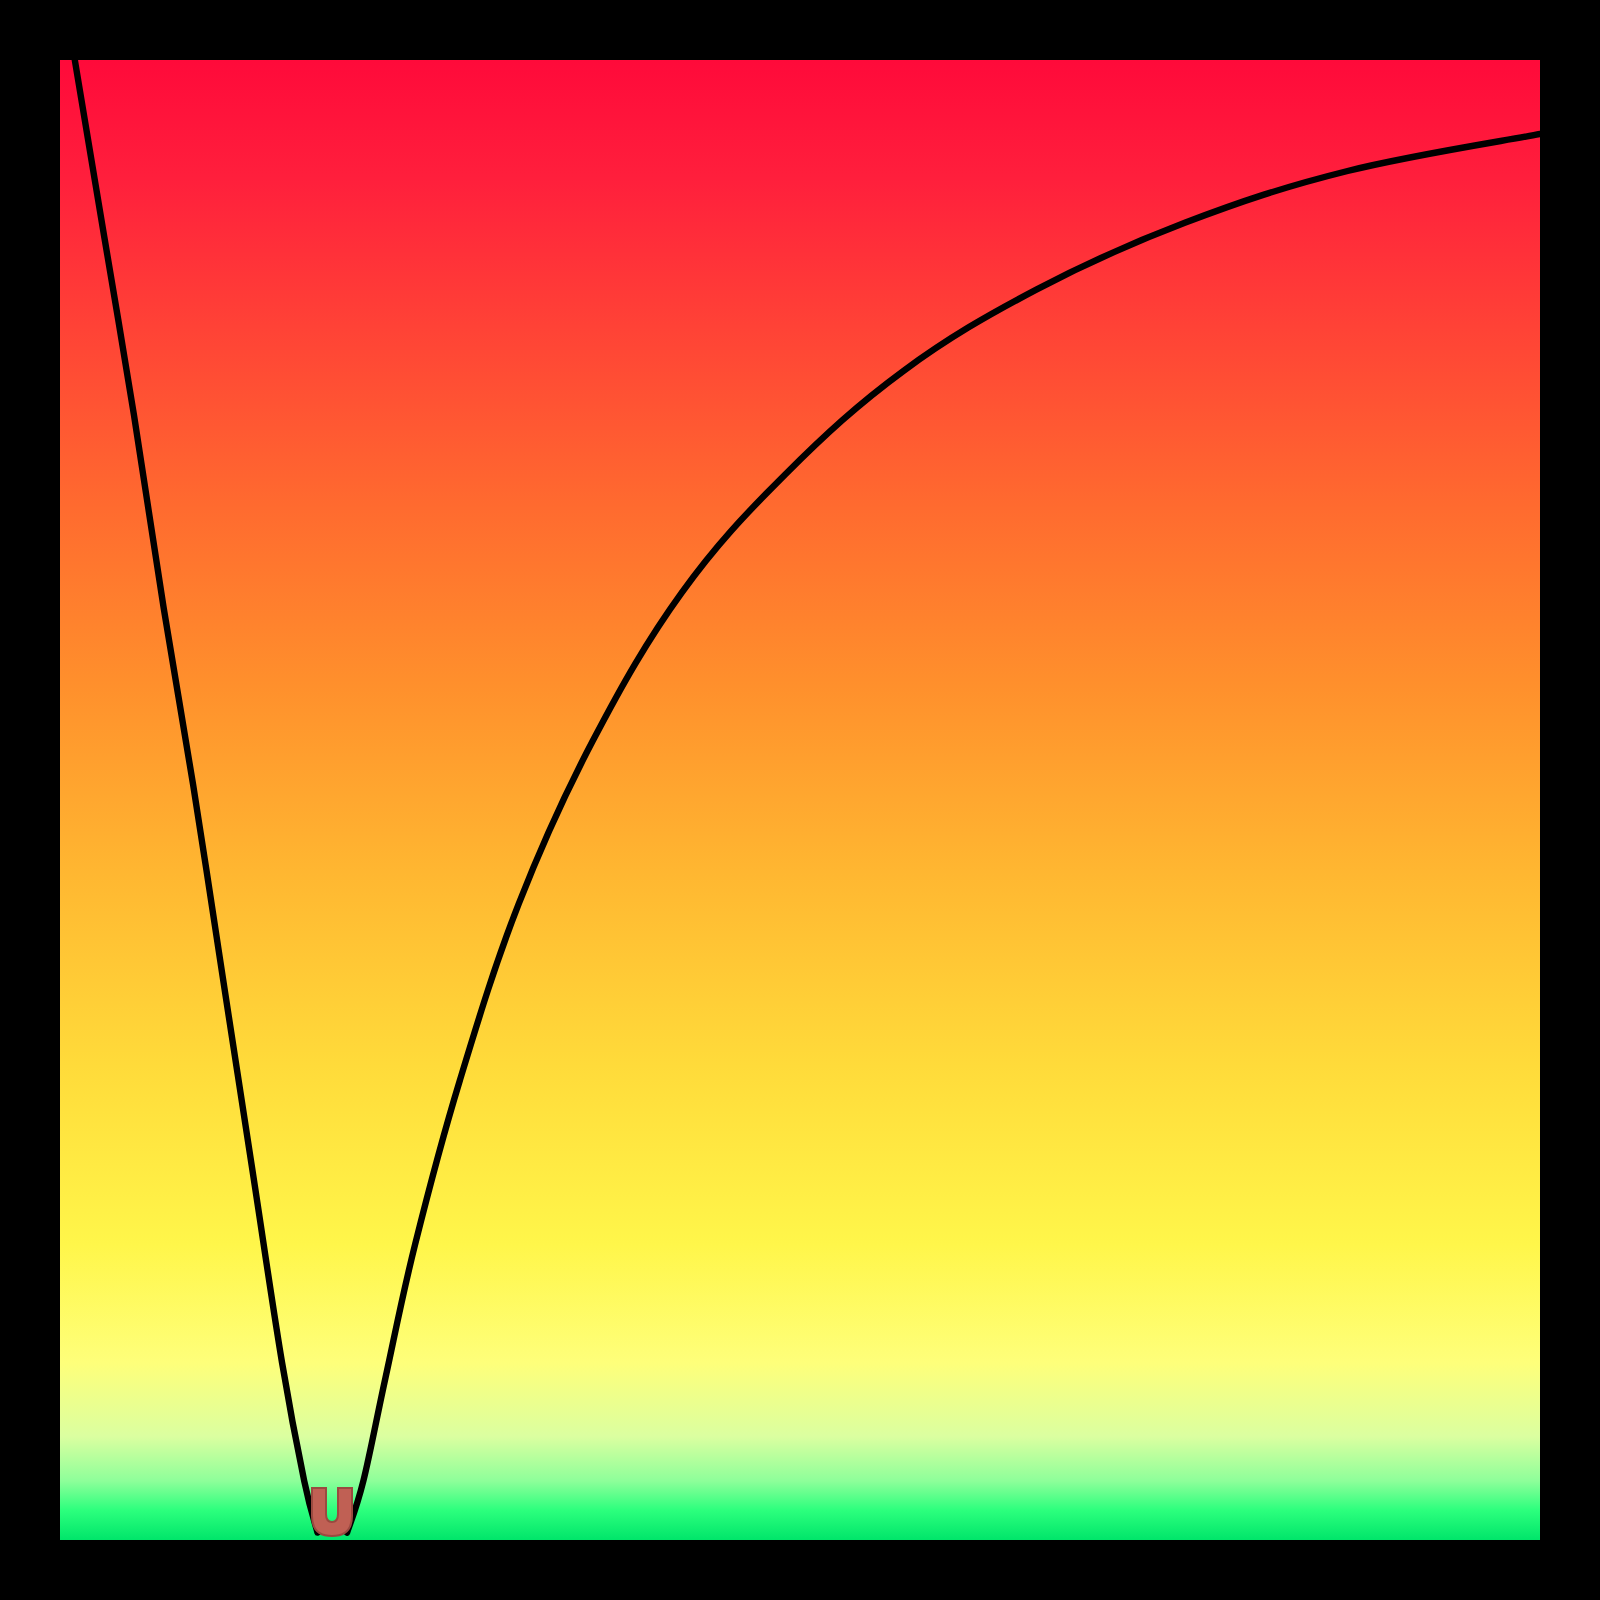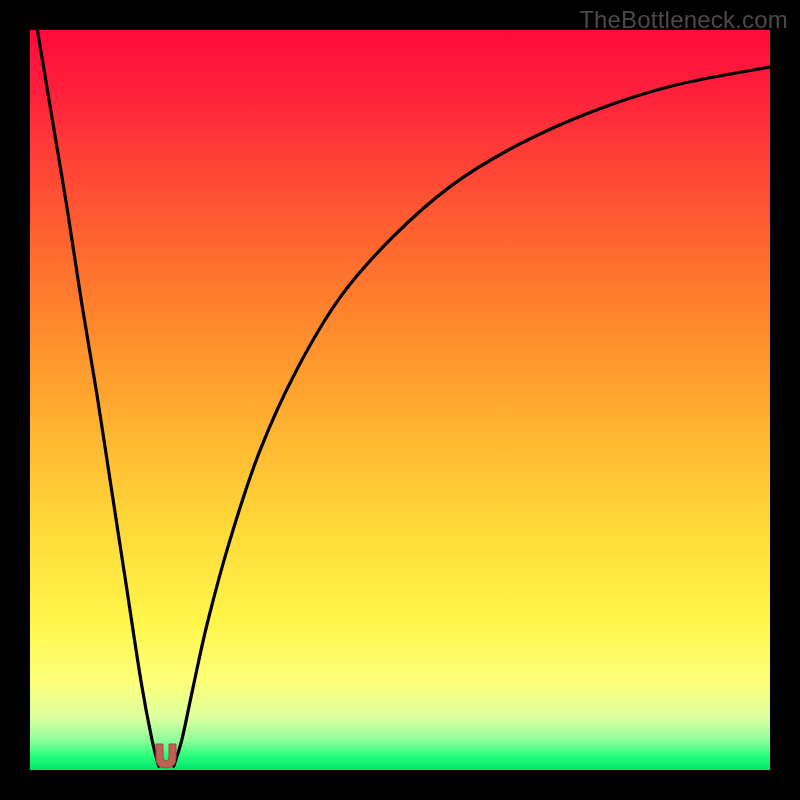--- a/index.html
+++ b/index.html
@@ -65,21 +65,20 @@
     font-weight: 500;
     letter-spacing: 0.2px;
     user-select: none;
   }
 </style>
 </head>
 <body>
 
 <div class="stage">
 
-  <div class="watermark">TheBottleneck.com</div>
 
   <div class="plot">
     <div class="grad"></div>
 
     <svg class="curve-layer" viewBox="0 0 740 740" preserveAspectRatio="none">
       <path id="curve-left" fill="none" stroke="#000" stroke-width="3.2" stroke-linecap="round" d="M 7.4 0 C 10.064 15.983999999999991, 16.872 56.83199999999995, 22.2 88.79999999999995 C 27.528 120.76799999999996, 31.672 144.3, 37 177.60000000000002 C 42.328 210.90000000000003, 46.47200000000001 240.50000000000003, 51.800000000000004 273.8 C 57.128 307.1, 61.27199999999999 329.29999999999995, 66.6 362.59999999999997 C 71.928 395.9, 76.072 424.168, 81.4 458.8 C 86.72800000000001 493.432, 90.872 520.3679999999999, 96.2 555 C 101.528 589.6320000000001, 106.338 623.2280000000001, 111 651.2 C 115.662 679.172, 118.90320000000001 695.082, 122.10000000000001 710.4 C 125.2968 725.718, 127.5612 731.6379999999999, 128.76 736.3"></path>
       <path id="curve-right" fill="none" stroke="#000" stroke-width="3.2" stroke-linecap="round" d="M 143.55999999999997 736.3 C 145.02519999999998 731.6379999999999, 148.2368 724.386, 151.7 710.4 C 155.1632 696.414, 158.138 679.912, 162.8 658.6 C 167.46200000000002 637.288, 170.94 618.64, 177.6 592 C 184.26 565.36, 190.476 541.236, 199.8 510.6 C 209.12400000000002 479.96400000000006, 217.412 452.43600000000004, 229.4 421.8 C 241.388 391.164, 251.748 368.37199999999996, 266.4 340.4 C 281.05199999999996 312.428, 293.48400000000004 290.376, 310.8 266.4 C 328.116 242.42399999999998, 342.62 227.18000000000004, 362.59999999999997 207.20000000000005 C 382.5799999999999 187.22000000000006, 399.15599999999995 172.04999999999998, 421.79999999999995 155.39999999999998 C 444.44399999999996 138.74999999999997, 463.09200000000004 128.02000000000004, 488.40000000000003 114.70000000000005 C 513.7080000000001 101.38000000000005, 534.428 92.05599999999998, 562.4 81.39999999999998 C 590.372 70.74399999999997, 611.832 63.492, 643.8 55.5 C 675.7679999999999 47.508, 722.684 40.33, 740 37"></path>
     </svg>
 
     <svg class="marker" id="trough-marker" viewBox="0 0 34 34" style="left: 136.16px; top: 725.2px;">

